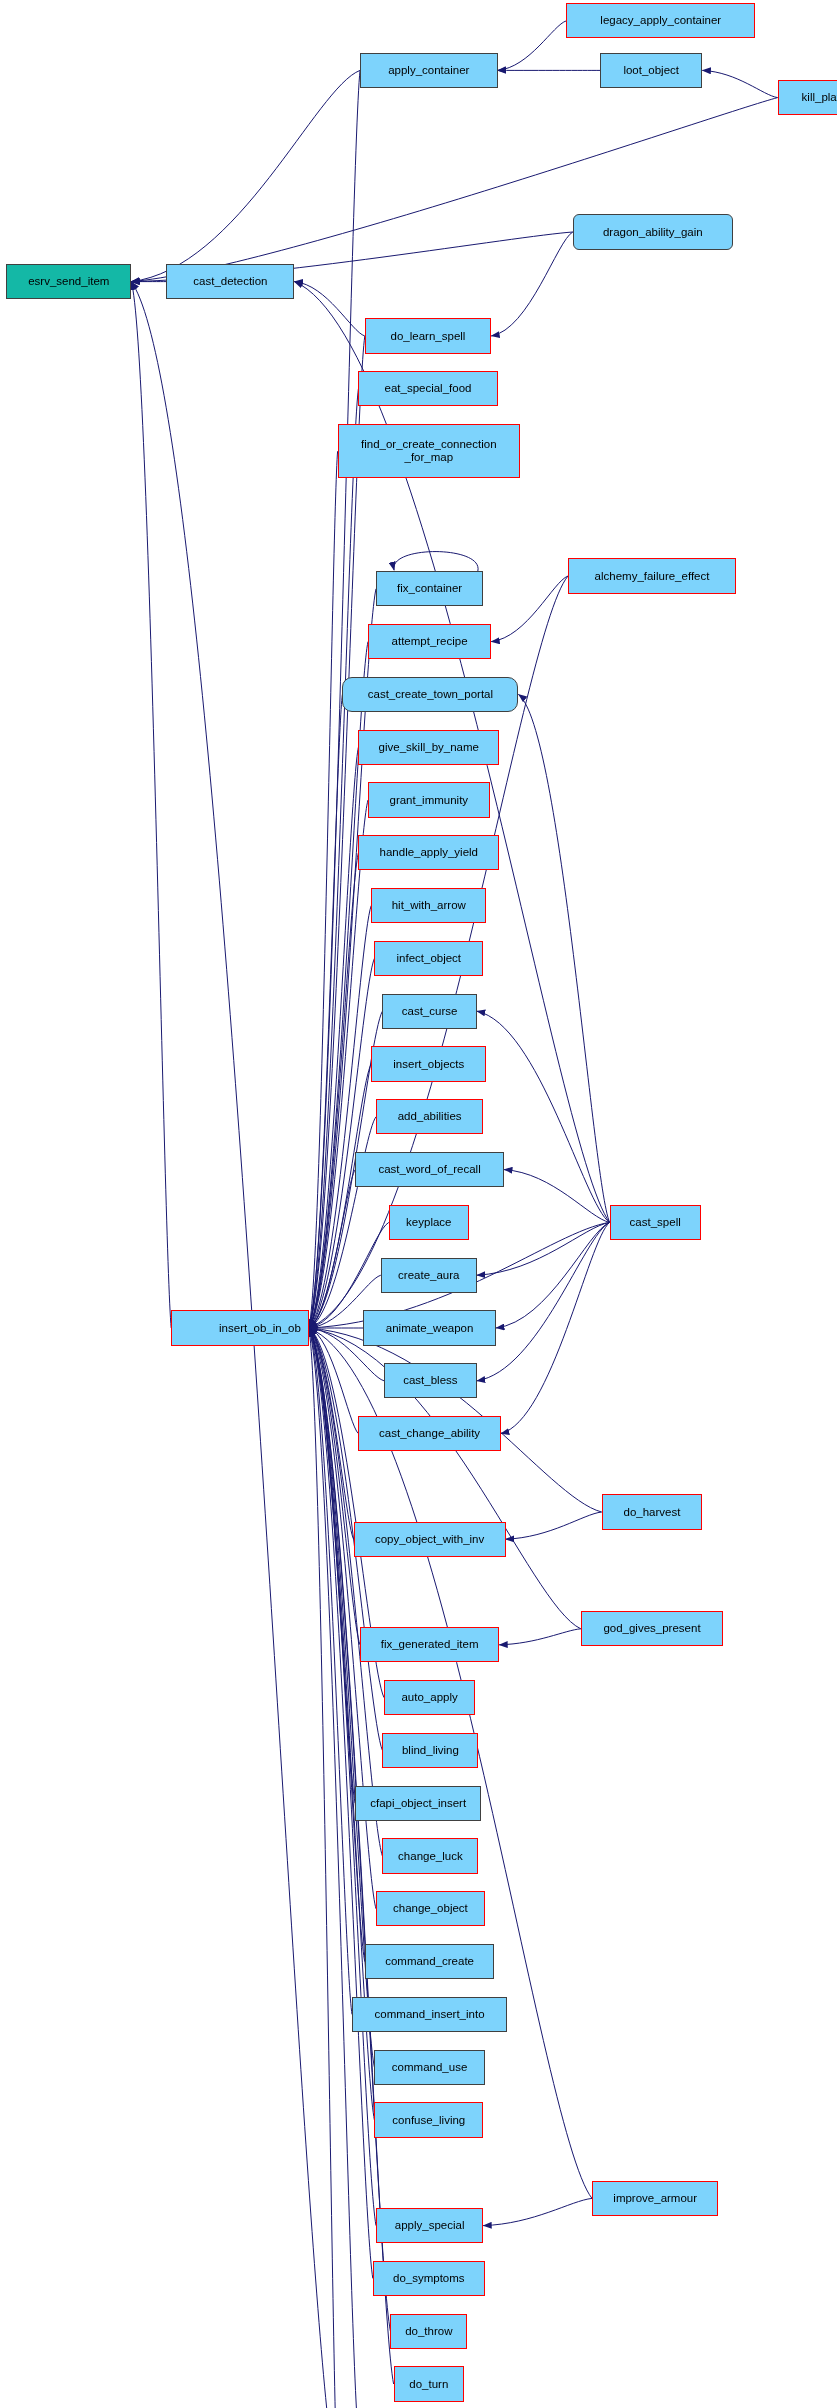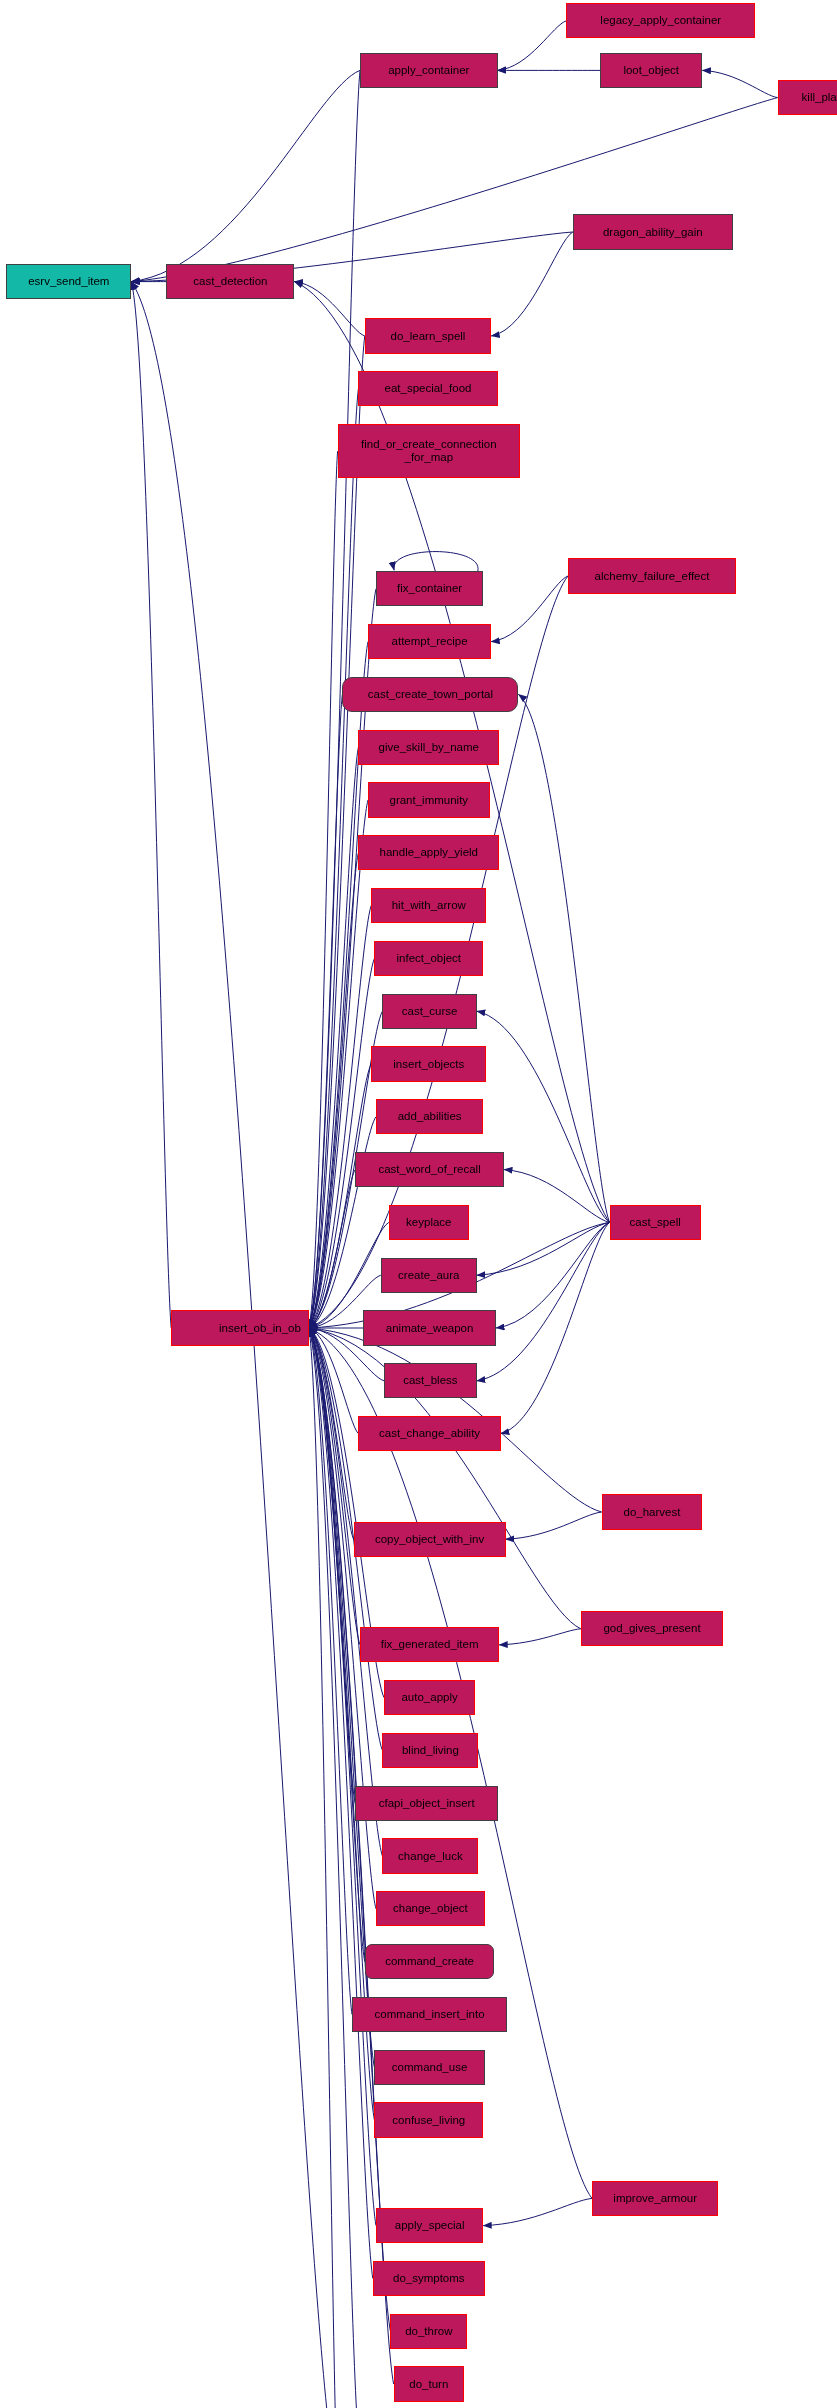--- a/index.html
+++ b/index.html
@@ -21,21 +21,21 @@
   .node{
     position:absolute;
     box-sizing:border-box;
     display:flex;
     align-items:center;
     justify-content:center;
     text-align:center;
     font-size:11.5px;
     line-height:1.12;
     color:#000000;
-    background:#be185d;
+    background:#7dd3fc;
     white-space:pre-line;
     letter-spacing:0px;
     cursor:pointer;
   }
   .node.black{ border:1px solid #404040; }
   .node.red{ border:1px solid #ff0000; }
   .node.root{ border:1px solid #404040; background:#14b8a6; }
 </style>
 </head>
 <body>
@@ -117,21 +117,21 @@
         <path d="M609.6,1222.3999999999999 C553.6,1230.848 444.8,1321.664 308.8,1328" marker-end="url(#ah)"></path>
       </g>
   </svg>
   <div id="nodes">
       <div class="node root" style="left: 6.4px; top: 264px; width: 124.8px; height: 35.2px;"><span>esrv_send_item</span></div>
       <div class="node black" style="left: 166.4px; top: 264px; width: 128px; height: 35.2px;"><span>cast_detection</span></div>
       <div class="node black" style="left: 360px; top: 52.8px; width: 137.6px; height: 35.2px;"><span>apply_container</span></div>
       <div class="node red" style="left: 566.4px; top: 3.2px; width: 188.8px; height: 35.2px;"><span>legacy_apply_container</span></div>
       <div class="node black" style="left: 600px; top: 52.8px; width: 102.4px; height: 35.2px;"><span>loot_object</span></div>
       <div class="node red" style="left: 777.6px; top: 80px; width: 99.2px; height: 35.2px;"><span>kill_player</span></div>
-      <div class="node black" style="left: 572.8px; top: 214.4px; width: 160px; height: 35.2px;"><span>dragon_ability_gain</span></div>
+      <div class="node black" style="left: 572.8px; top: 214.4px; width: 160px; height: 35.2px; border-radius: 6px;"><span>dragon_ability_gain</span></div>
       <div class="node red" style="left: 364.8px; top: 318.4px; width: 126.4px; height: 35.2px;"><span>do_learn_spell</span></div>
       <div class="node red" style="left: 358.4px; top: 371.2px; width: 139.2px; height: 35.2px;"><span>eat_special_food</span></div>
       <div class="node red" style="left: 337.6px; top: 424px; width: 182.4px; height: 54.4px;"><span>find_or_create_connection
 _for_map</span></div>
       <div class="node black" style="left: 376px; top: 571.2px; width: 107.2px; height: 35.2px;"><span>fix_container</span></div>
       <div class="node red" style="left: 568px; top: 558.4px; width: 168px; height: 35.2px;"><span>alchemy_failure_effect</span></div>
       <div class="node red" style="left: 368px; top: 624px; width: 123.2px; height: 35.2px;"><span>attempt_recipe</span></div>
       <div class="node black" style="left: 342.4px; top: 676.8px; width: 176px; height: 35.2px; border-radius: 10px;"><span>cast_create_town_portal</span></div>
       <div class="node red" style="left: 358.4px; top: 729.6px; width: 140.8px; height: 35.2px;"><span>give_skill_by_name</span></div>
       <div class="node red" style="left: 368px; top: 782.4px; width: 121.6px; height: 35.2px;"><span>grant_immunity</span></div>
@@ -148,24 +148,24 @@
       <div class="node black" style="left: 363.2px; top: 1310.4px; width: 132.8px; height: 35.2px;"><span>animate_weapon</span></div>
       <div class="node black" style="left: 384px; top: 1363.2px; width: 92.8px; height: 35.2px;"><span>cast_bless</span></div>
       <div class="node red" style="left: 609.6px; top: 1204.8px; width: 91.2px; height: 35.2px;"><span>cast_spell</span></div>
       <div class="node red" style="left: 358.4px; top: 1416px; width: 142.4px; height: 35.2px;"><span>cast_change_ability</span></div>
       <div class="node red" style="left: 601.6px; top: 1494.4px; width: 100.8px; height: 35.2px;"><span>do_harvest</span></div>
       <div class="node red" style="left: 353.6px; top: 1521.6px; width: 152px; height: 35.2px;"><span>copy_object_with_inv</span></div>
       <div class="node red" style="left: 580.8px; top: 1611.2px; width: 142.4px; height: 35.2px;"><span>god_gives_present</span></div>
       <div class="node red" style="left: 360px; top: 1627.2px; width: 139.2px; height: 35.2px;"><span>fix_generated_item</span></div>
       <div class="node red" style="left: 384px; top: 1680px; width: 91.2px; height: 35.2px;"><span>auto_apply</span></div>
       <div class="node red" style="left: 382.4px; top: 1732.8px; width: 96px; height: 35.2px;"><span>blind_living</span></div>
-      <div class="node black" style="left: 355.2px; top: 1785.6px; width: 143px; height: 35.2px;"><span>cfapi_object_insert</span></div>
+      <div class="node black" style="left: 355.2px; top: 1785.6px; width: 126px; height: 35.2px;"><span>cfapi_object_insert</span></div>
       <div class="node red" style="left: 382.4px; top: 1838.4px; width: 96px; height: 35.2px;"><span>change_luck</span></div>
       <div class="node red" style="left: 376px; top: 1891.2px; width: 108.8px; height: 35.2px;"><span>change_object</span></div>
-      <div class="node black" style="left: 364.8px; top: 1944px; width: 129.6px; height: 35.2px; border-radius: 7px;"><span>command_create</span></div>
+      <div class="node black" style="left: 364.8px; top: 1944px; width: 129.6px; height: 35.2px;"><span>command_create</span></div>
       <div class="node black" style="left: 352px; top: 1996.8px; width: 155.2px; height: 35.2px;"><span>command_insert_into</span></div>
       <div class="node black" style="left: 374.4px; top: 2049.6px; width: 110.4px; height: 35.2px;"><span>command_use</span></div>
       <div class="node red" style="left: 374.4px; top: 2102.4px; width: 108.8px; height: 35.2px;"><span>confuse_living</span></div>
       <div class="node red" style="left: 592px; top: 2180.8px; width: 126.4px; height: 35.2px;"><span>improve_armour</span></div>
       <div class="node red" style="left: 376px; top: 2208px; width: 107.2px; height: 35.2px; text-align: right;"><span>apply_special</span></div>
       <div class="node red" style="left: 372.8px; top: 2260.8px; width: 112px; height: 35.2px;"><span>do_symptoms</span></div>
       <div class="node red" style="left: 390.4px; top: 2313.6px; width: 76.8px; height: 35.2px;"><span>do_throw</span></div>
       <div class="node red" style="left: 393.6px; top: 2366.4px; width: 70.4px; height: 35.2px;"><span>do_turn</span></div>
     </div>
 </div>

